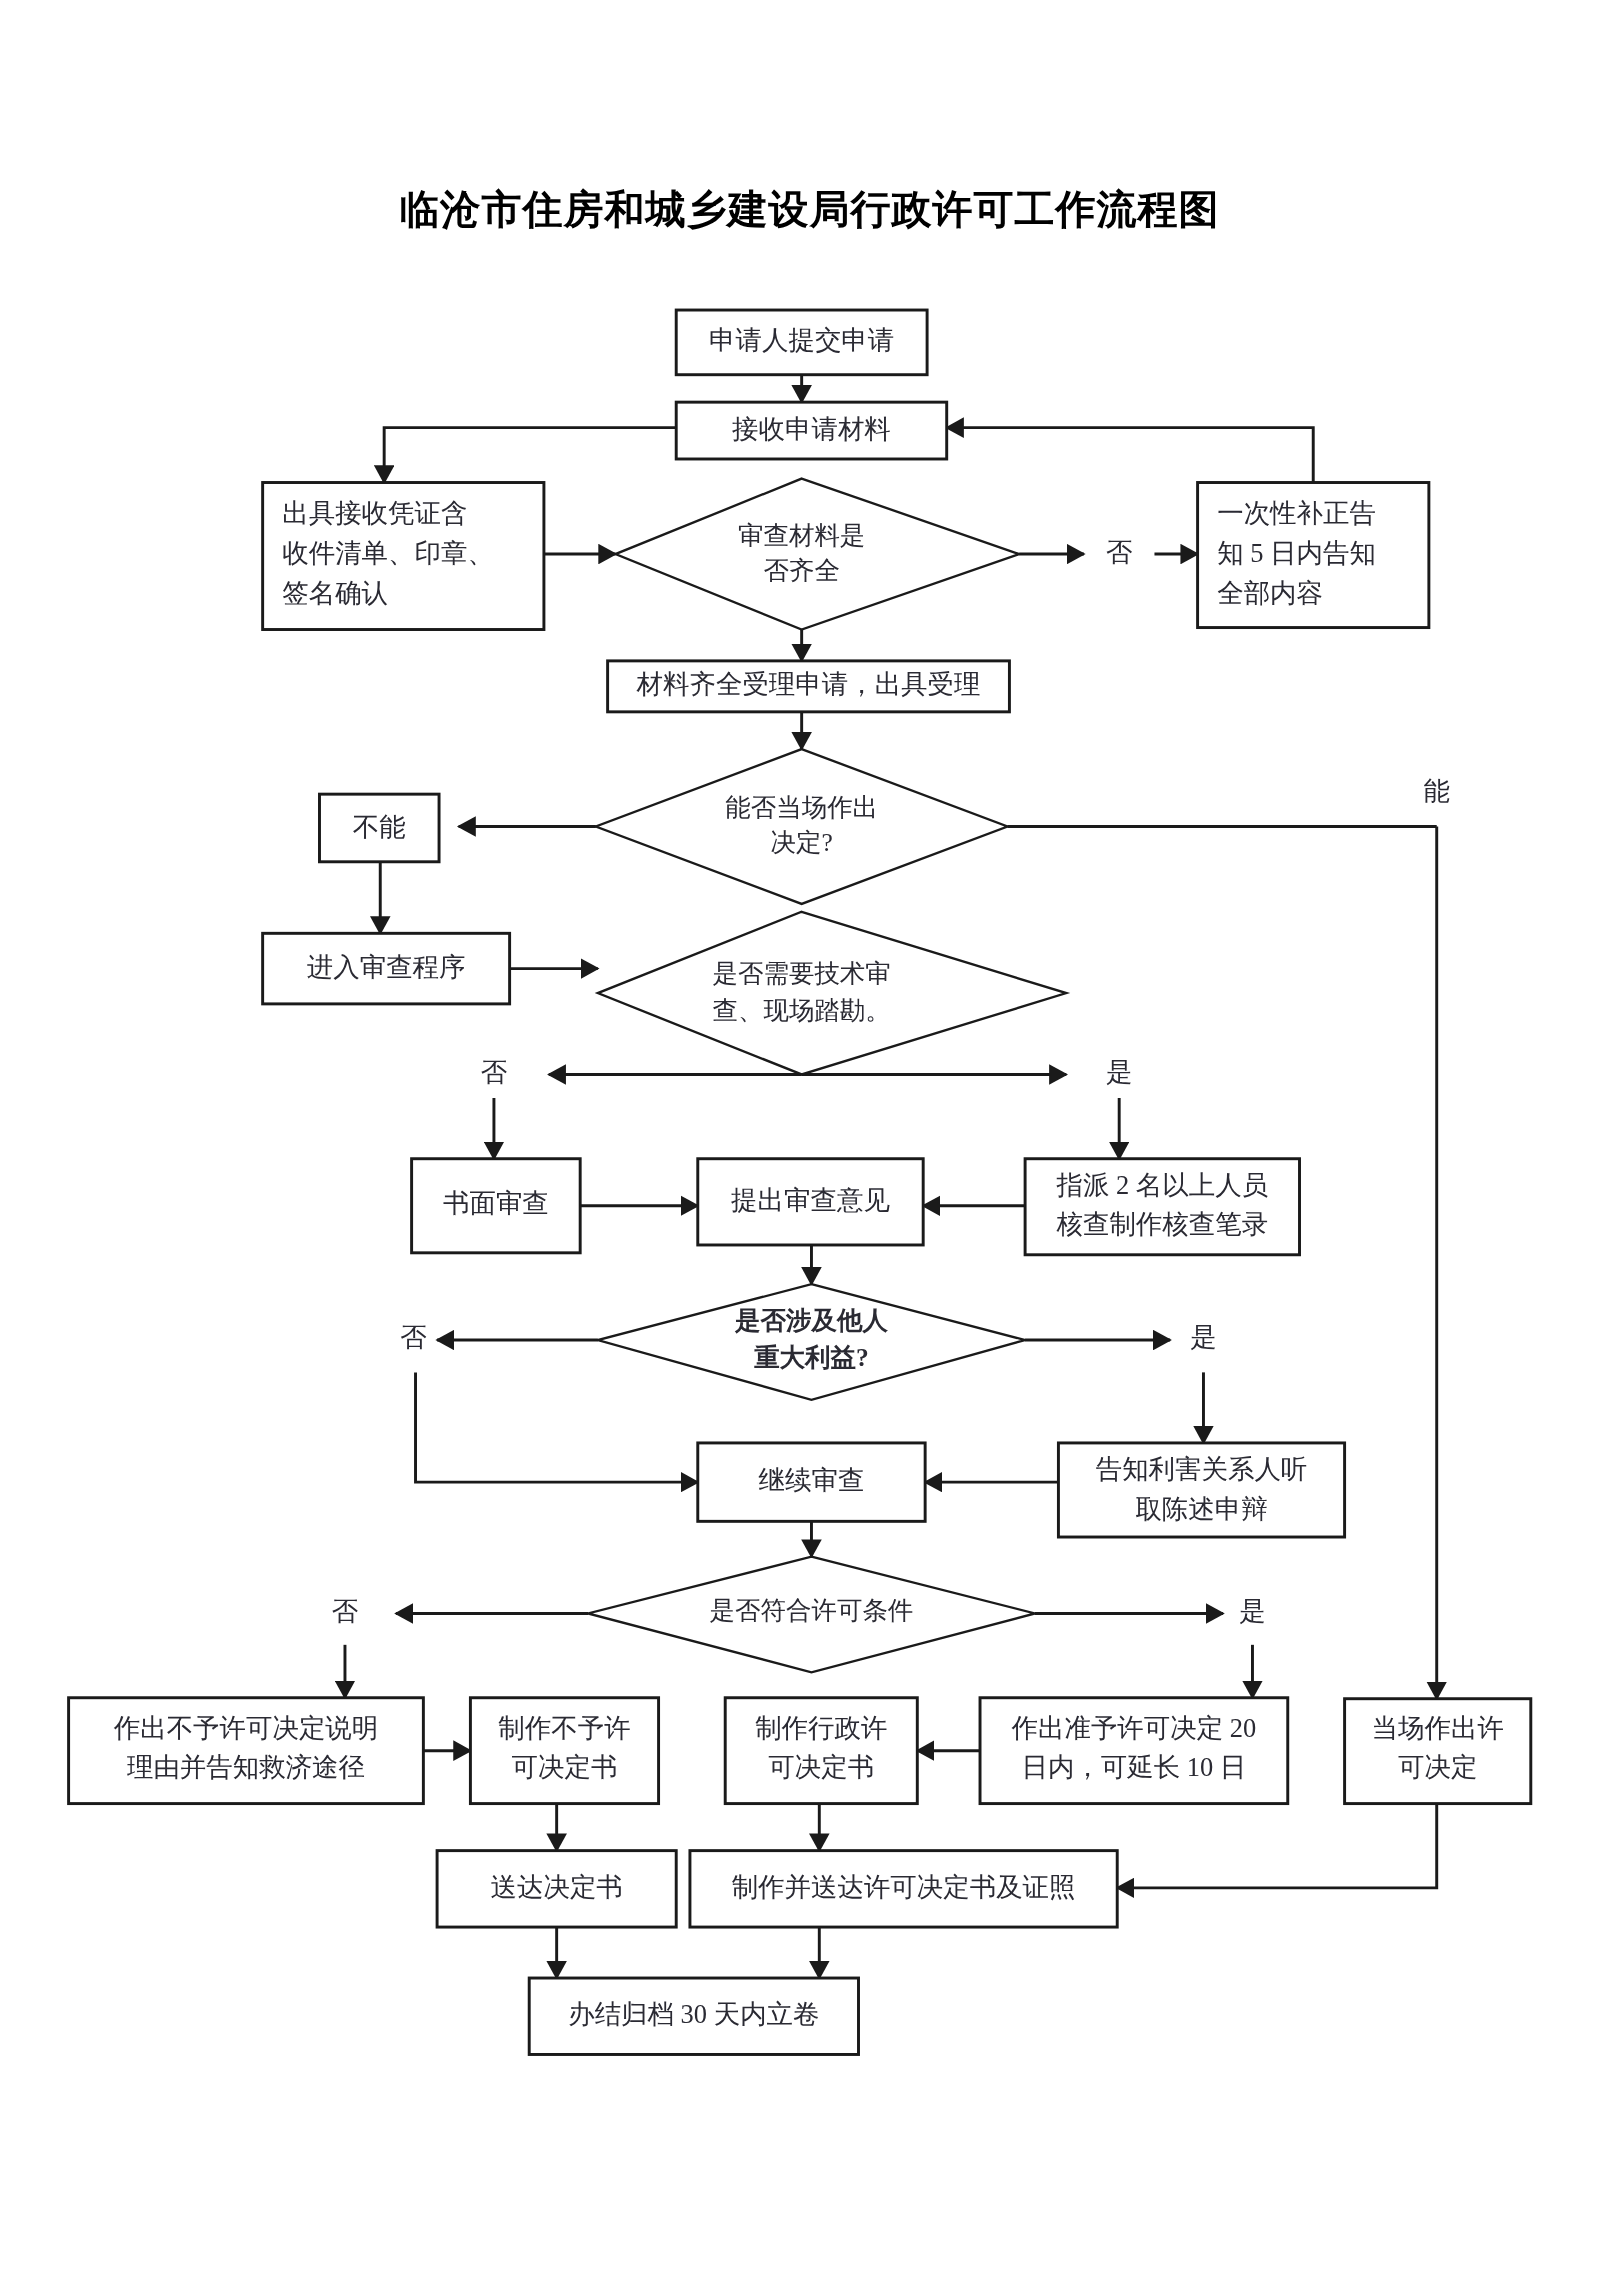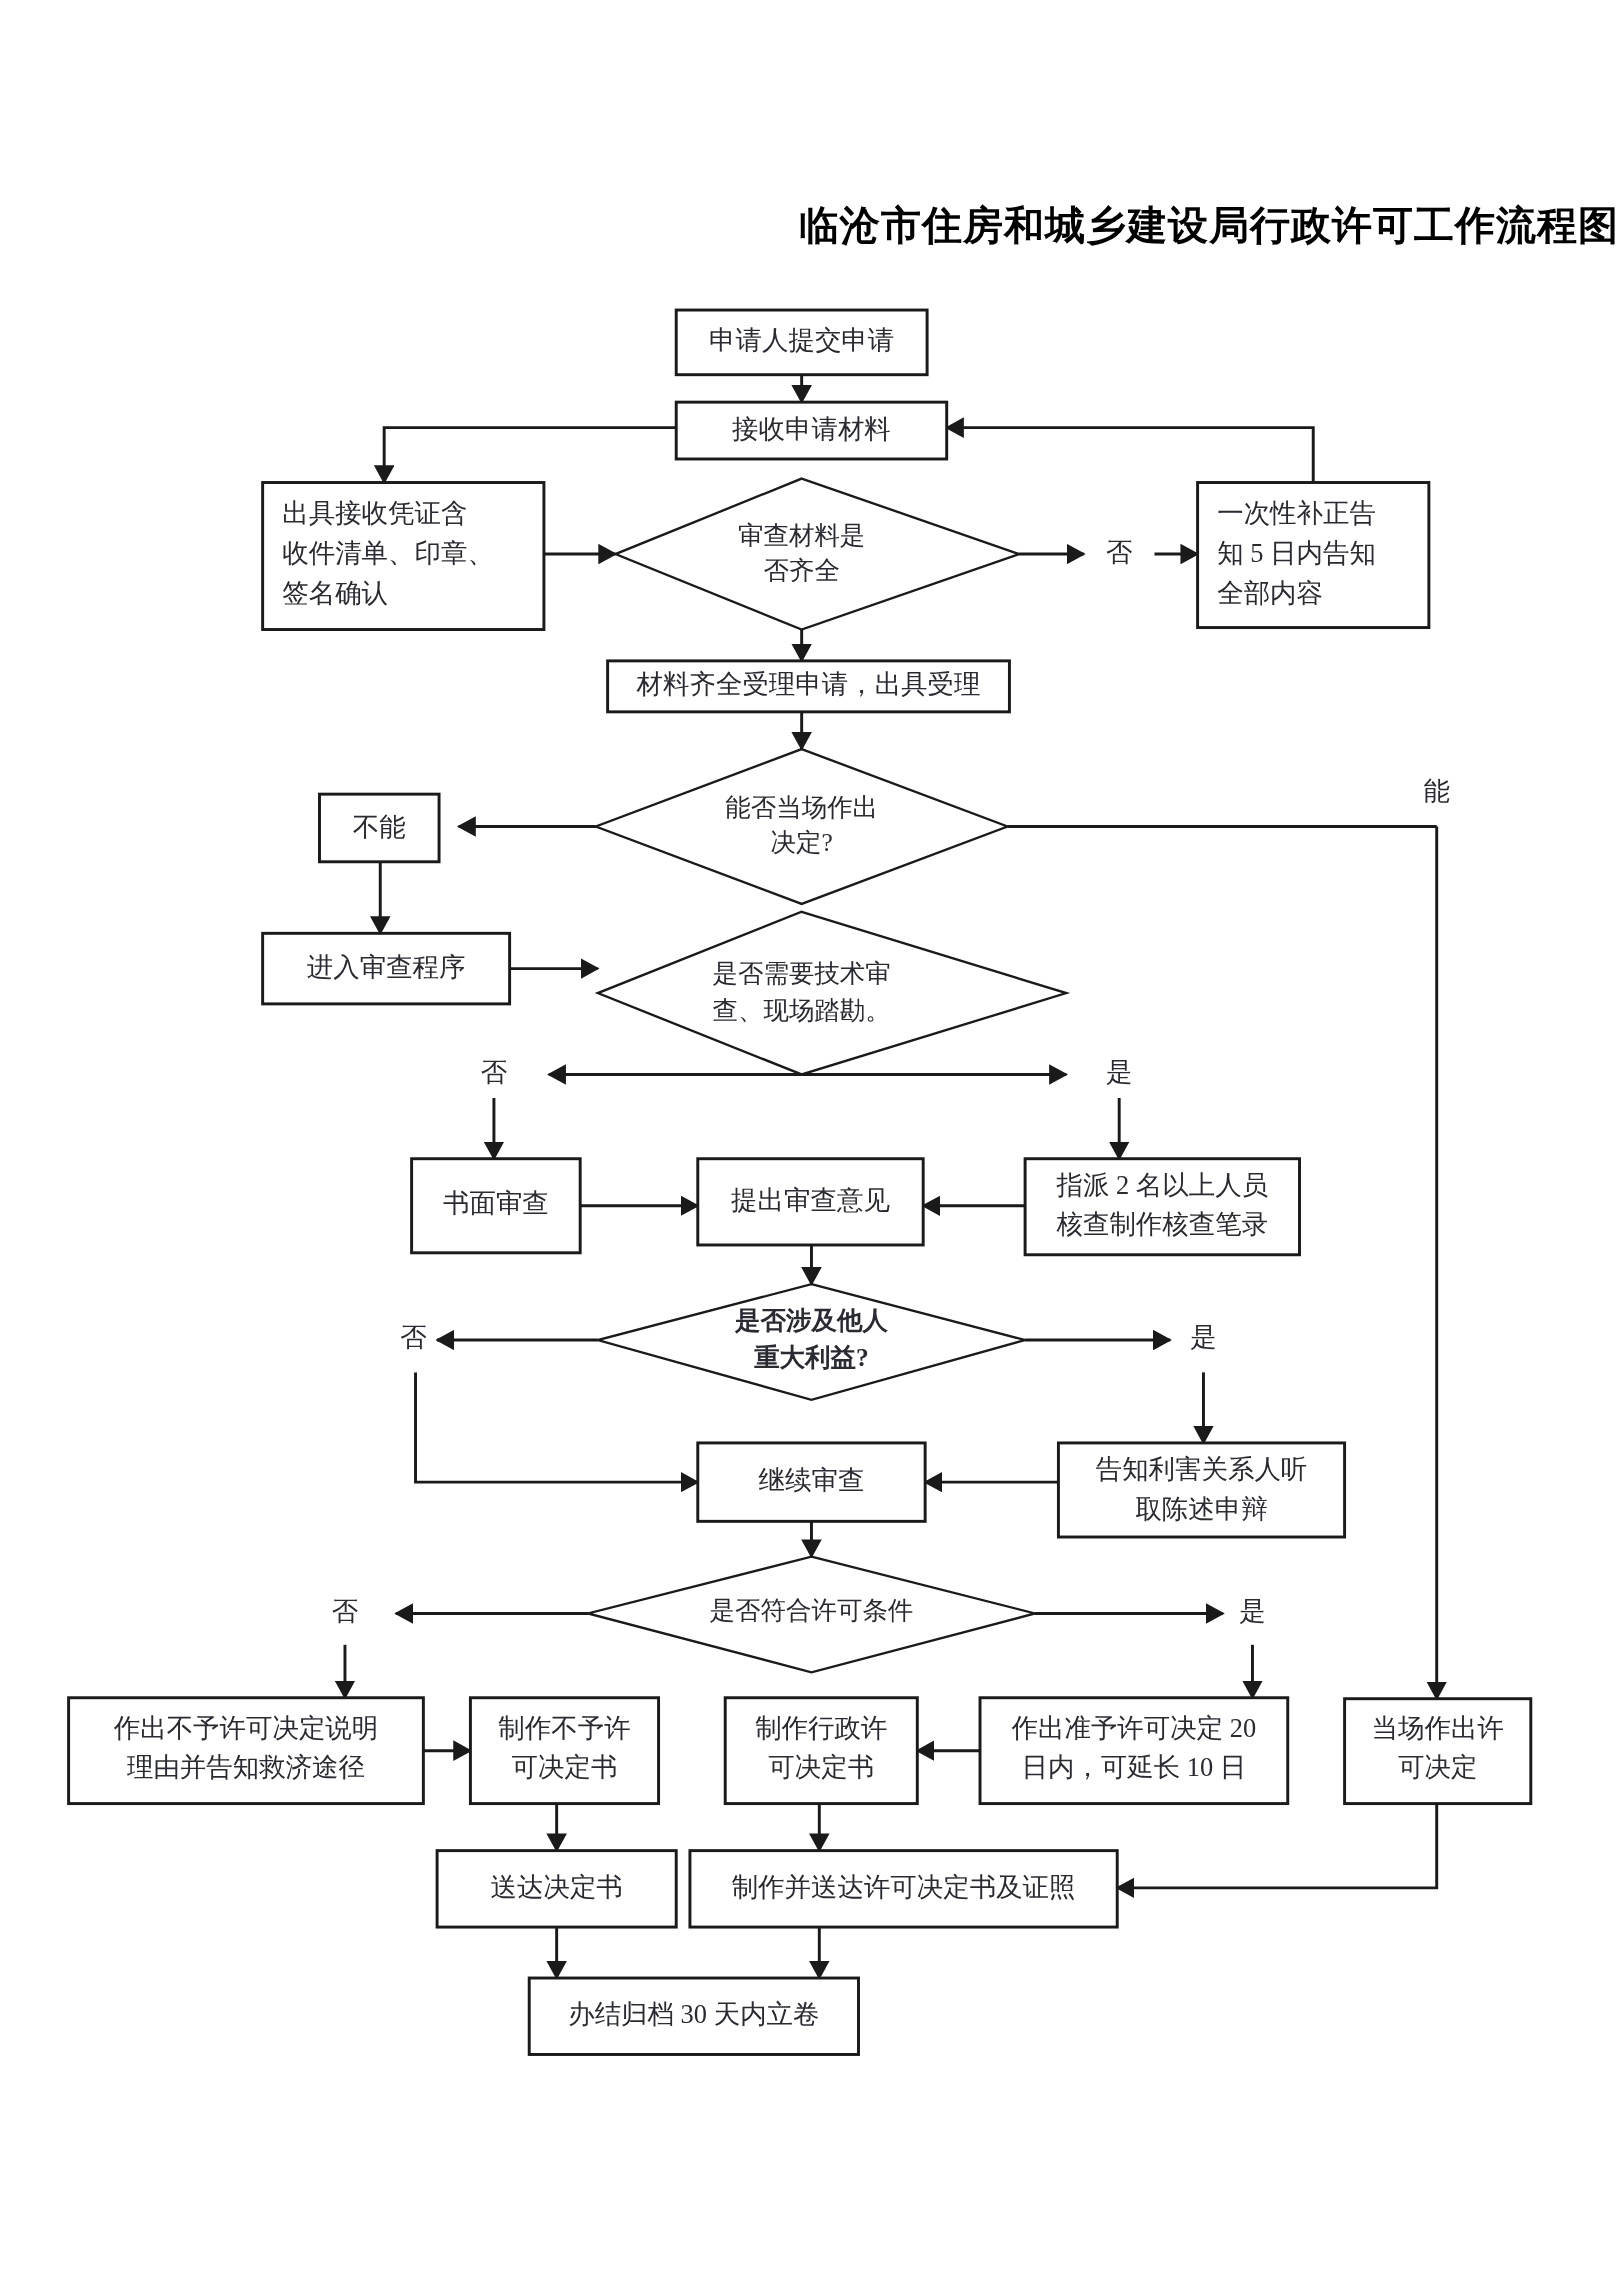--- a/index.html
+++ b/index.html
@@ -9,24 +9,24 @@
   }
   body {
     width: 1619px;
     height: 2291px;
     font-family: "Liberation Serif", "DejaVu Serif", serif;
     position: relative;
     overflow: hidden;
   }
   #chart-title {
     position: absolute;
-    top: 198px;
+    top: 182px;
     left: 0;
     width: 1619px;
-    text-align: right;
+    text-align: center;
     font-size: 40px;
     font-weight: bold;
     letter-spacing: 1px;
     color: #000000;
     font-family: "Liberation Serif", "DejaVu Serif", serif;
   }
   svg#flow {
     position: absolute;
     top: 0;
     left: 0;

